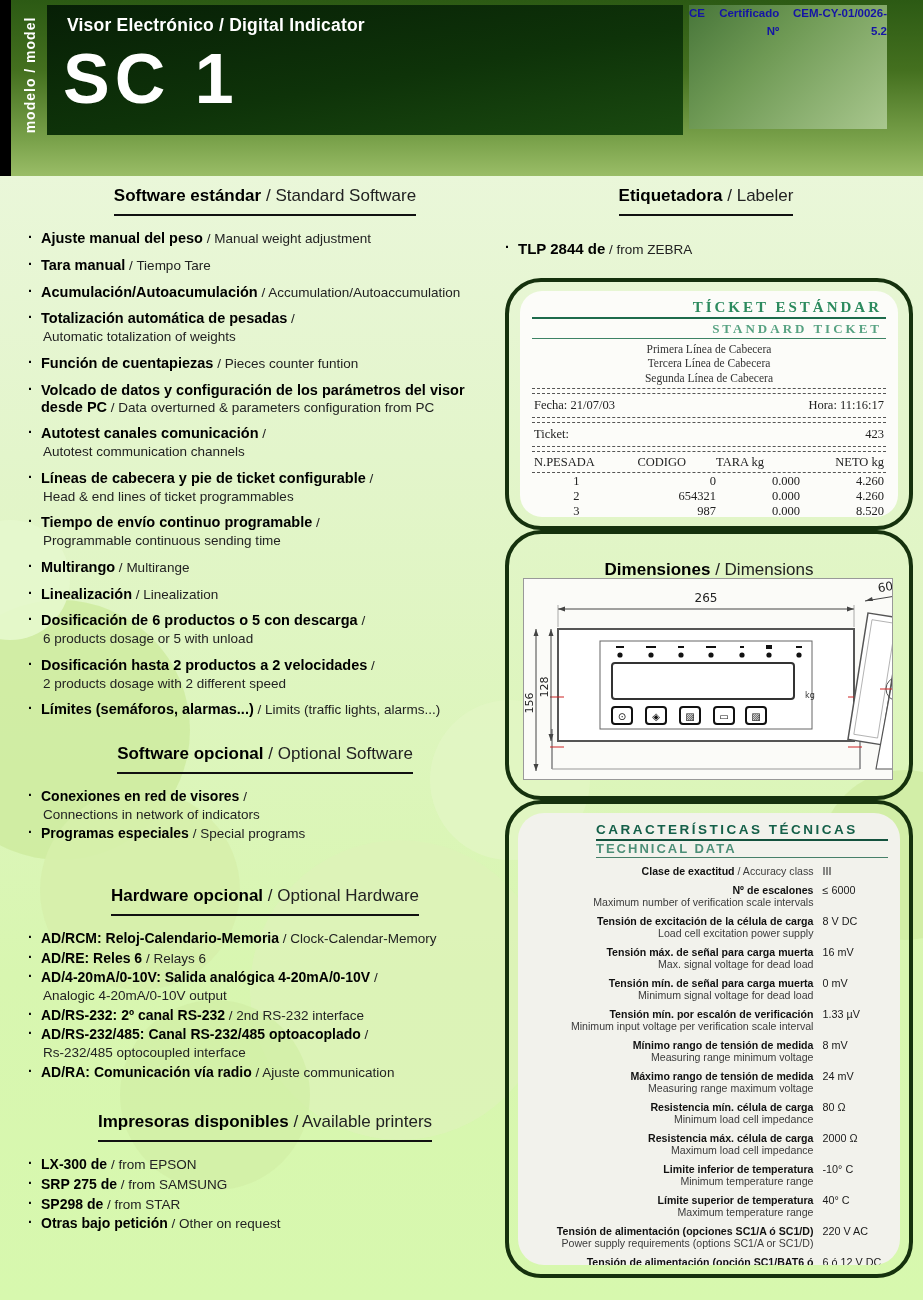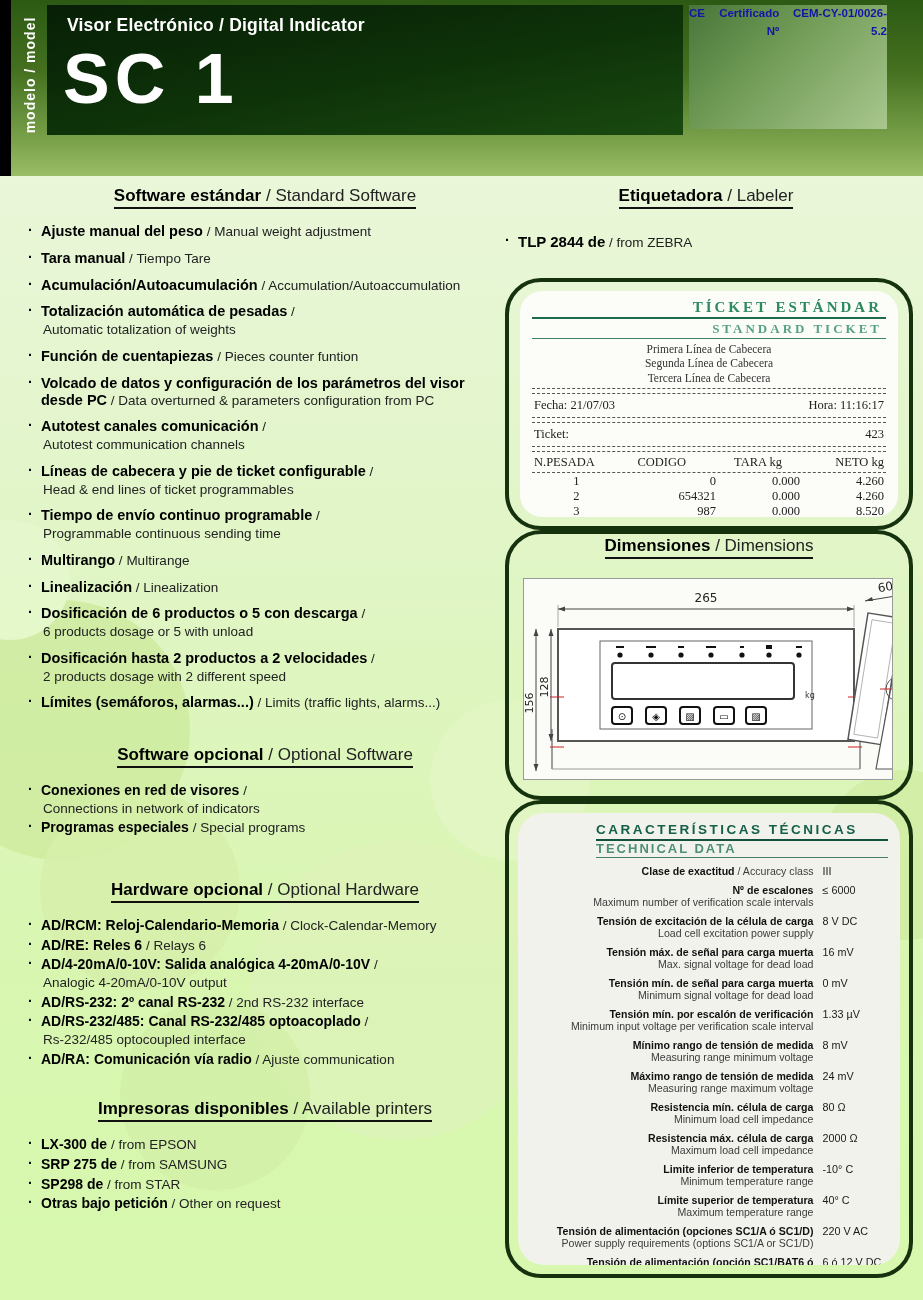--- a/index.html
+++ b/index.html
@@ -30,33 +30,33 @@
   .ce-panel{position:absolute;left:689px;top:5px;width:198px;height:124px;
           background:linear-gradient(135deg,#48763a 0%,#6f9a55 40%,#a9c78e 100%);
           display:flex;flex-direction:row;justify-content:center;text-align:right;}
   .ce-panel div{color:#1414a6;font-weight:bold;font-size:11.5px;line-height:1.55;}
 
   
   .col-left{position:absolute;left:28px;top:186px;width:474px;z-index:1;}
   .col-right{position:absolute;left:505px;top:186px;width:402px;z-index:1;}
 
   .h2{margin:0;text-align:center;font-size:17px;font-weight:normal;}
-  .h2 .hw{display:inline-block;border-bottom:2px solid #111;padding-bottom:1px;}
+  .h2 .hw{display:inline-block;border-bottom:2px solid #111;padding-bottom:8px;}
   .hes{font-weight:bold;color:#000;}
   .hen{color:#222;}
 
   ul.blist{list-style:none;margin:14px 0 0 0;padding:0;font-size:14.5px;}
   ul.blist li{position:relative;padding-left:13px;margin-bottom:10px;line-height:1.16;}
   ul.blist .dot{position:absolute;left:0;top:-1px;font-weight:bold;}
   .bes{font-weight:bold;color:#000;}
   .ben{color:#222;font-size:13.5px;}
   .ben[data-block]{display:block;margin:2px 0 0 2px;}
   ul.tight{font-size:14px;}
   ul.tight li{margin-bottom:3px;}
-  .sect{margin-top:34px;}
+  .sect{margin-top:26px;}
   .sect-hw{margin-top:44px;}
   .sect-pr{margin-top:32px;}
 
   
   .box{position:absolute;border:4px solid #15310d;border-radius:36px;background:transparent;z-index:1;}
   .ticket-box{left:505px;top:278px;width:400px;height:244px;}
   .dim-box{left:505px;top:530px;width:400px;height:262px;}
   .tech-box{left:505px;top:800px;width:400px;height:470px;}
 
   
@@ -67,28 +67,28 @@
   .t-rule{border-top:2px solid #1d6b4c;margin:1px 0 2px;}
   .t-sub{text-align:right;color:#57a282;font-weight:bold;font-size:13px;letter-spacing:3px;padding-right:4px;}
   .t-rule2{border-top:1.5px solid #3d8365;margin:1px 0 3px;}
   .t-hline{text-align:center;font-size:11.5px;line-height:1.25;color:#333;}
   .dsep{height:4px;border-top:1.6px dashed #555;border-bottom:1.6px dashed #555;margin:3px 0;}
   .t-line{display:flex;justify-content:space-between;font-size:12.5px;padding:1px 2px;}
   .t-grid{display:grid;grid-template-columns:21% 31% 24% 24%;font-size:12.5px;padding:0 2px;}
   .t-grid.hdr{font-size:12.5px;}
   .t-grid .c1{text-align:left;}
   .t-grid .c2{text-align:center;}
-  .t-grid .c3{text-align:center;}
+  .t-grid .c3{}
   .t-grid .c4{text-align:right;}
   .t-grid.num .c1{text-align:right;padding-right:28px;}
   .t-grid.num .c2,.t-grid.num .c3,.t-grid.num .c4{text-align:right;}
   .ssep{border-top:1.6px dashed #555;margin:2px 0 1px;}
 
   
-  .dim-head{margin-top:2px;}
+  .dim-head{margin-top:26px;}
   .dim-panel{position:absolute;left:14px;top:44px;width:368px;height:200px;background:#fbfbf8;border:1px solid #999;}
 
   
   .tech-panel{position:absolute;left:9px;top:9px;right:9px;bottom:9px;background:#f2f2ec;
           border-radius:26px;padding:9px 12px 4px 10px;overflow:hidden;}
   .tech-title{margin-left:68px;color:#156049;font-weight:bold;font-size:13.5px;letter-spacing:2.5px;
           border-bottom:2.5px solid #14523e;padding-bottom:2px;}
   .tech-sub{margin-left:68px;color:#4d8f78;font-weight:bold;font-size:13px;letter-spacing:2px;
           border-bottom:1.5px solid #478069;padding-bottom:1px;margin-bottom:7px;}
   .trow{display:flex;margin-bottom:6px;}
@@ -215,22 +215,22 @@
 
   <div class="box ticket-box">
     <div class="ticket">
       <div class="t-title">TÍCKET ESTÁNDAR</div>
       <div class="t-rule"></div>
       <div class="t-sub">STANDARD TICKET</div>
       <div class="t-rule2"></div>
       <div>
 
       <div class="t-hline">Primera Línea de Cabecera</div>
+          <div class="t-hline">Tercera Línea de Cabecera</div>
           <div class="t-hline">Segunda Línea de Cabecera</div>
-          <div class="t-hline">Tercera Línea de Cabecera</div>
         </div>
       <div class="dsep"></div>
       <div class="t-line">
         <span><span>Fecha:</span> <span>21/07/03</span></span>
         <span><span>Hora:</span> <span>11:16:17</span></span>
       </div>
       <div class="dsep"></div>
       <div class="t-line">
         <span>Ticket:</span>
         <span>423</span>

